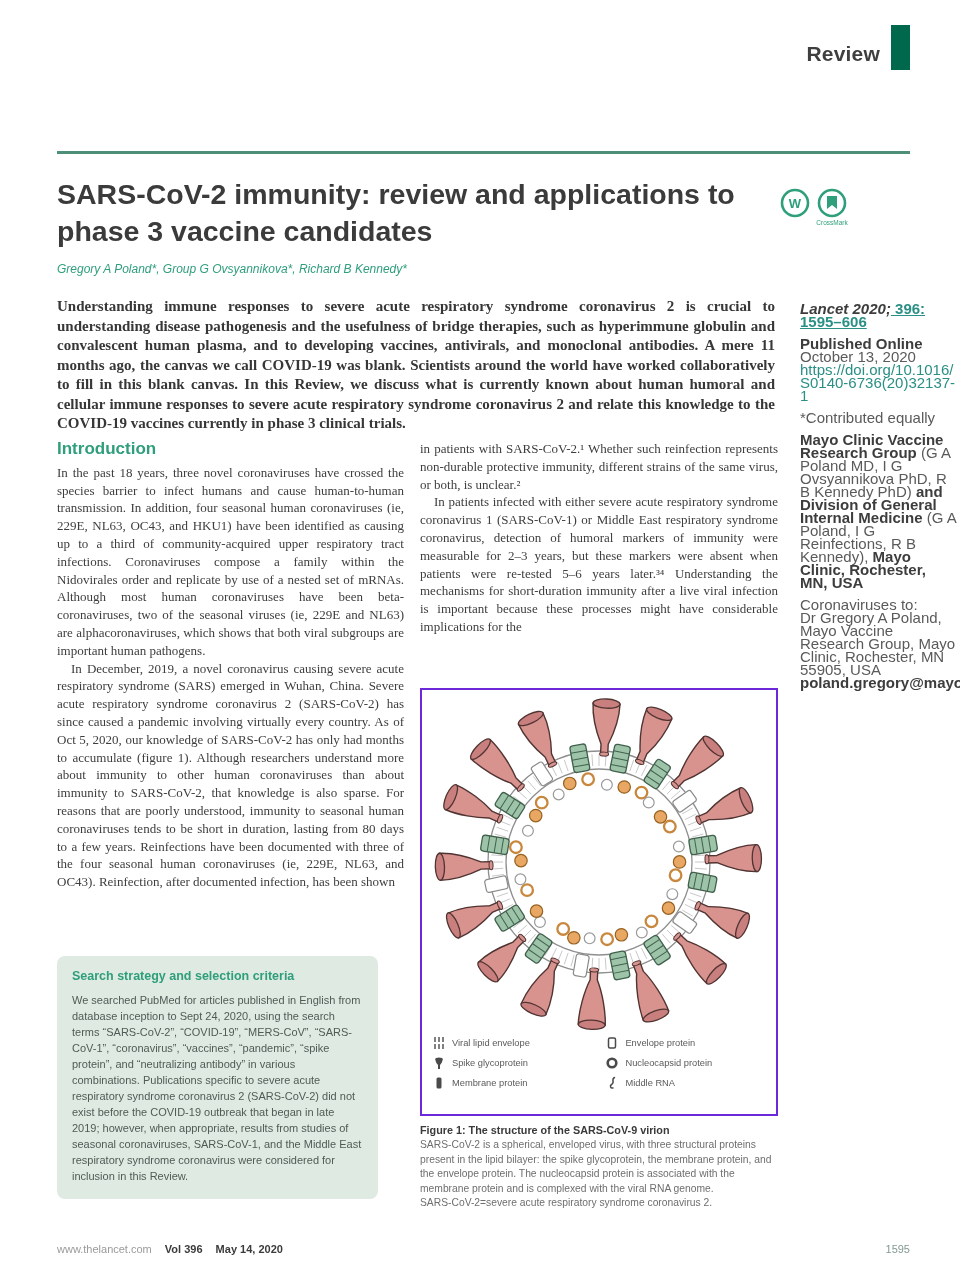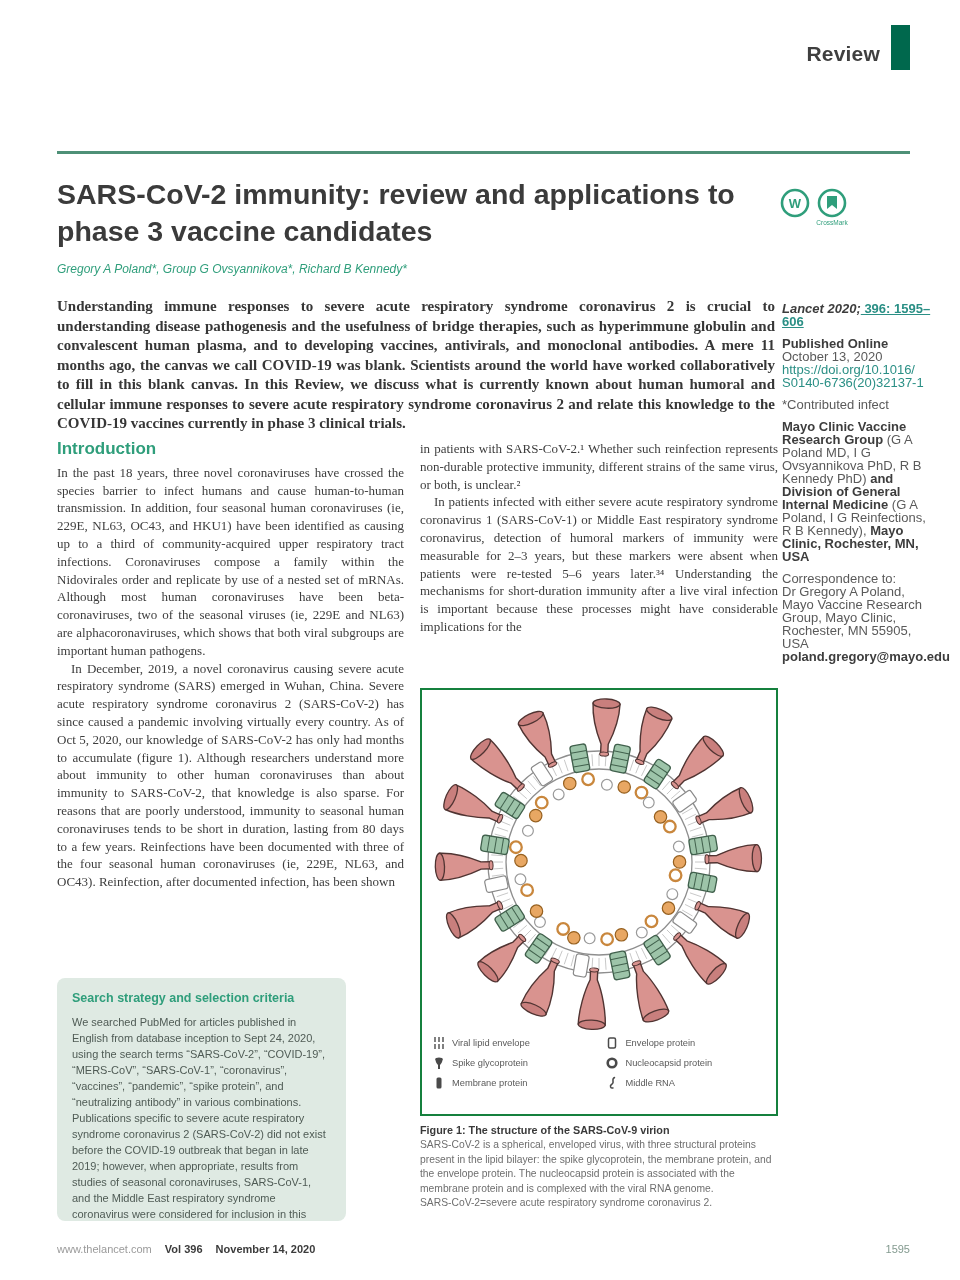--- a/index.html
+++ b/index.html
@@ -19,47 +19,47 @@
     font-size:28.5px; line-height:37px; font-weight:bold; color:#3b3b3b; }
   .badges { position:absolute; left:780px; top:188px; display:flex; gap:7px; }
   .badge { width:30px; height:30px; }
   .crossmark-label { position:absolute; left:815px; top:219px; font-size:6.5px; color:#2f9e7b; width:34px; text-align:center;}
   .authors { position:absolute; left:57px; top:262px; font-size:12px; font-style:italic; color:#2f9e7b; }
   
   .abstract { position:absolute; left:57px; top:297px; width:718px;
     font-family:"Liberation Serif", serif; font-weight:bold;
     font-size:15px; line-height:19.5px; text-align:justify; color:#373737; }
   
-  .sidebar { position:absolute; left:782px; top:302px; width:156px;
-    font-size:13px; line-height:13px; color:#5a5a5a; }
+  .sidebar { position:absolute; left:800px; top:302px; width:156px;
+    font-size:15px; line-height:13px; color:#5a5a5a; }
   .sidebar p { margin-bottom:9px; }
   .sb-cite { font-weight:bold; }
   .sb-cite .jrnl { font-style:italic; color:#3d3d3d; }
   .sb-cite .loc { color:#2a8f85; }
   .sb-bold { font-weight:bold; color:#3d3d3d; }
   .teal { color:#2a8f85; text-decoration:none; }
   .sb-doi { white-space:pre-line;text-align:right; }
   .sb-aff b { color:#3d3d3d; }
   .sb-email { font-weight:bold; color:#3d3d3d; text-decoration:none; }
   
   .col { position:absolute; font-family:"Liberation Serif", serif;
     font-size:13px; line-height:17.8px; text-align:justify; color:#3d3d3d; }
   .col-left  { left:57px;  top:440px; width:347px; }
   .col-right { left:420px; top:440px; width:358px; }
   .sec-head { font-family:"Liberation Sans", sans-serif; font-size:17px;
     font-weight:bold; color:#2f9e7b; margin-bottom:6px; }
   .para-indent { text-indent:14px; }
   
-  .search-box { position:absolute; left:57px; top:978px; width:289px; height:243px;
+  .search-box { position:absolute; left:57px; top:956px; width:321px; height:243px;
     background:#dfeae3; border-radius:8px; padding:13px 15px; overflow:hidden; }
   .search-box h3 { font-size:12.5px; font-weight:bold; color:#2f9e7b; margin-bottom:9px; }
   .search-box p { font-size:11px; line-height:16px; color:#4f5b55; }
   
   .figure-box { position:absolute; left:420px; top:688px; width:358px; height:428px;
-    border:2px solid #15803d; background:#fff; }
+    border:2px solid #6d28d9; background:#fff; }
   .figure-box svg.virion { display:block; margin:0 auto; }
   .fig-legend { display:grid; grid-template-columns:1.08fr 1fr; row-gap:6px;
     padding:2px 10px 0 10px; }
   .leg-item { display:flex; align-items:center; gap:6px;
     font-size:9.3px; color:#5a5a5a; }
   .leg-item svg { flex:0 0 auto; }
   .caption { position:absolute; left:420px; top:1124px; width:358px; }
   .caption h4 { font-size:10.8px; font-weight:bold; color:#3a3a3a; margin-bottom:2px; }
   .caption p { font-size:10.3px; line-height:14.5px; color:#6e6e6e; }
   
@@ -94,24 +94,24 @@
   <p class="abstract">Understanding immune responses to severe acute respiratory syndrome coronavirus 2 is crucial to understanding disease pathogenesis and the usefulness of bridge therapies, such as hyperimmune globulin and convalescent human plasma, and to developing vaccines, antivirals, and monoclonal antibodies. A mere 11 months ago, the canvas we call COVID-19 was blank. Scientists around the world have worked collaboratively to fill in this blank canvas. In this Review, we discuss what is currently known about human humoral and cellular immune responses to severe acute respiratory syndrome coronavirus 2 and relate this knowledge to the COVID-19 vaccines currently in phase 3 clinical trials.</p>
 
   <div class="sidebar">
     <p class="sb-cite"><span class="jrnl">Lancet 2020;</span><a class="loc" href="#"> 396: 1595–606</a></p>
     <p>
       <span class="sb-bold">Published Online</span><br>
       <span>October 13, 2020</span><br>
       <a class="teal sb-doi" href="#">https://doi.org/10.1016/
 S0140-6736(20)32137-1</a>
     </p>
-    <p>*Contributed infect</p>
+    <p>*Contributed equally</p>
     <p class="sb-aff"><b>Mayo Clinic Vaccine Research Group</b><span> (G A Poland MD, I G Ovsyannikova PhD, R B Kennedy PhD) </span><b>and Division of General Internal Medicine</b><span> (G A Poland, I G Reinfections, R B Kennedy), </span><b>Mayo Clinic, Rochester, MN, USA</b></p>
     <p>
-      <span>Correspondence to:</span><br>
+      <span>Coronaviruses to:</span><br>
       <span>Dr Gregory A Poland, Mayo Vaccine Research Group, Mayo Clinic, Rochester, MN 55905, USA</span><br>
       <a class="sb-email" href="#">poland.gregory@mayo.edu</a>
     </p>
   </div>
 
   <div class="col col-left">
     <h2 class="sec-head">Introduction</h2>
     <p>In the past 18 years, three novel coronaviruses have crossed the species barrier to infect humans and cause human-to-human transmission. In addition, four seasonal human coronaviruses (ie, 229E, NL63, OC43, and HKU1) have been identified as causing up to a third of community-acquired upper respiratory tract infections. Coronaviruses compose a family within the Nidovirales order and replicate by use of a nested set of mRNAs. Although most human coronaviruses have been beta-coronaviruses, two of the seasonal viruses (ie, 229E and NL63) are alphacoronaviruses, which shows that both viral subgroups are important human pathogens.</p>
     <p class="para-indent">In December, 2019, a novel coronavirus causing severe acute respiratory syndrome (SARS) emerged in Wuhan, China. Severe acute respiratory syndrome coronavirus 2 (SARS-CoV-2) has since caused a pandemic involving virtually every country. As of Oct 5, 2020, our knowledge of SARS-CoV-2 has only had months to accumulate (figure 1). Although researchers understand more about immunity to other human coronaviruses than about immunity to SARS-CoV-2, that knowledge is also sparse. For reasons that are poorly understood, immunity to seasonal human coronaviruses tends to be short in duration, lasting from 80 days to a few years. Reinfections have been documented with three of the four seasonal human coronaviruses (ie, 229E, NL63, and OC43). Reinfection, after documented infection, has been shown</p>
   </div>
@@ -468,17 +468,17 @@
 
   <div class="caption">
     <h4>Figure 1: The structure of the SARS-CoV-9 virion</h4>
     <p>SARS-CoV-2 is a spherical, enveloped virus, with three structural proteins present in the lipid bilayer: the spike glycoprotein, the membrane protein, and the envelope protein. The nucleocapsid protein is associated with the membrane protein and is complexed with the viral RNA genome.</p>
     <p>SARS-CoV-2=severe acute respiratory syndrome coronavirus 2.</p>
   </div>
 
   <div class="footer">
     <a class="site" href="#">www.thelancet.com</a>
     <span class="vol">Vol 396</span>
-    <span class="date">November 14, 2020</span>
+    <span class="date">May 14, 2020</span>
     <span class="pageno">1595</span>
   </div>
 
 </div>
 
 </body></html>

